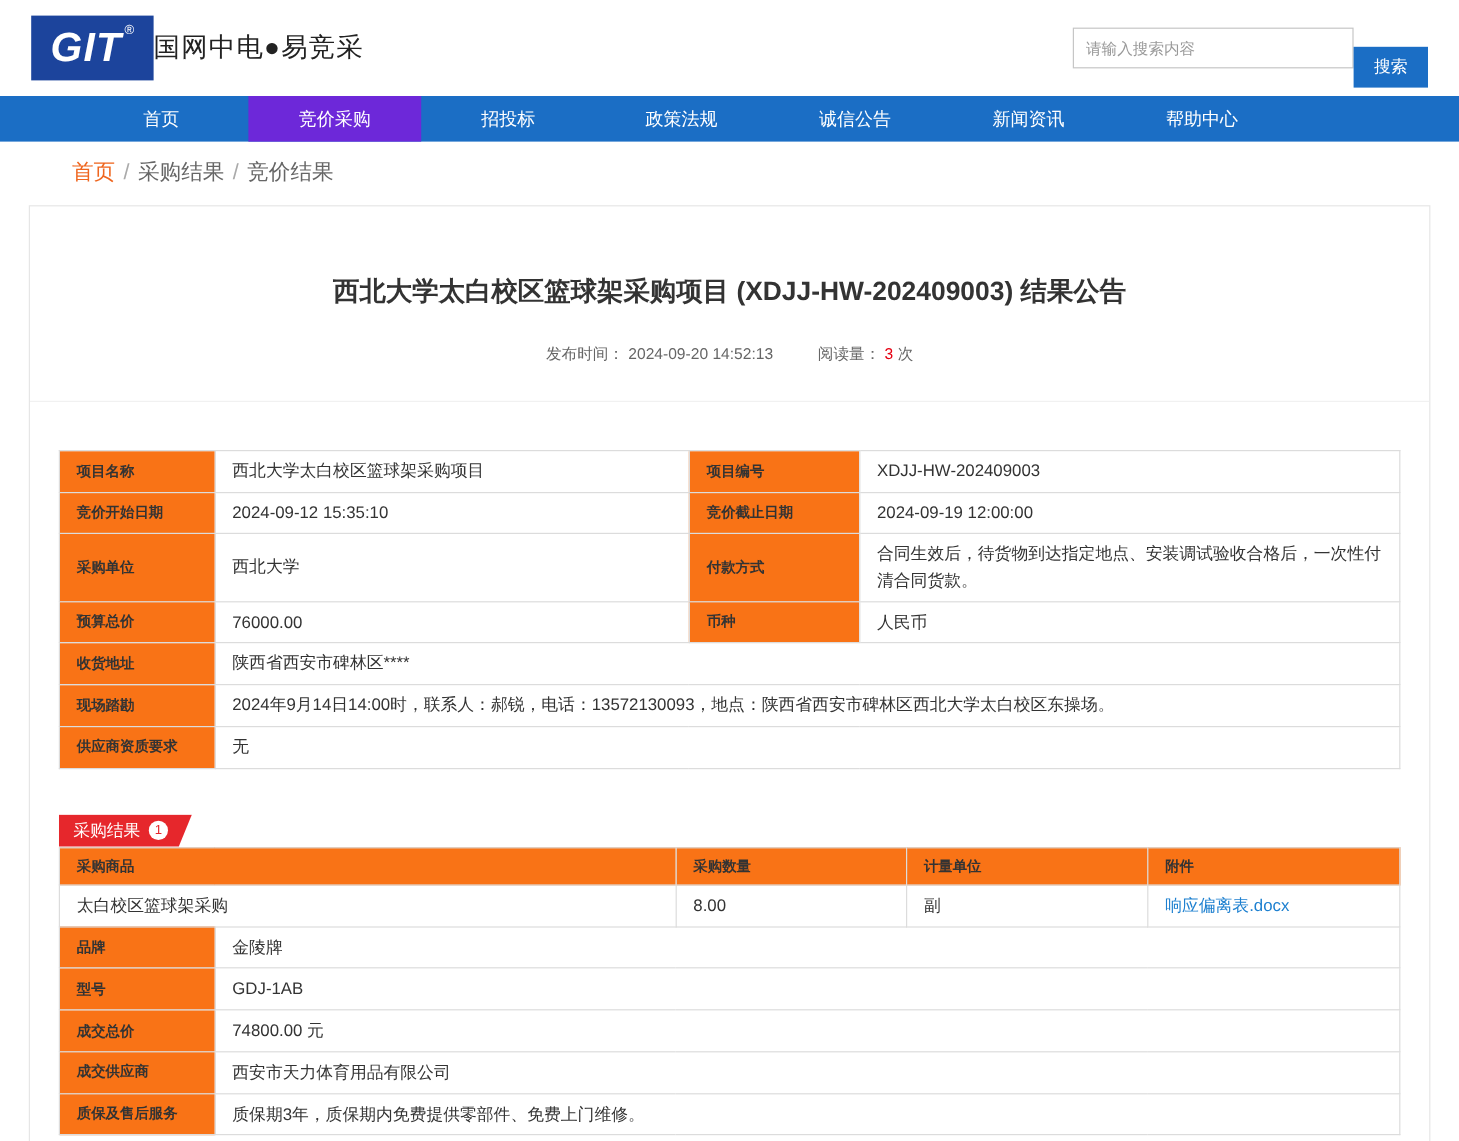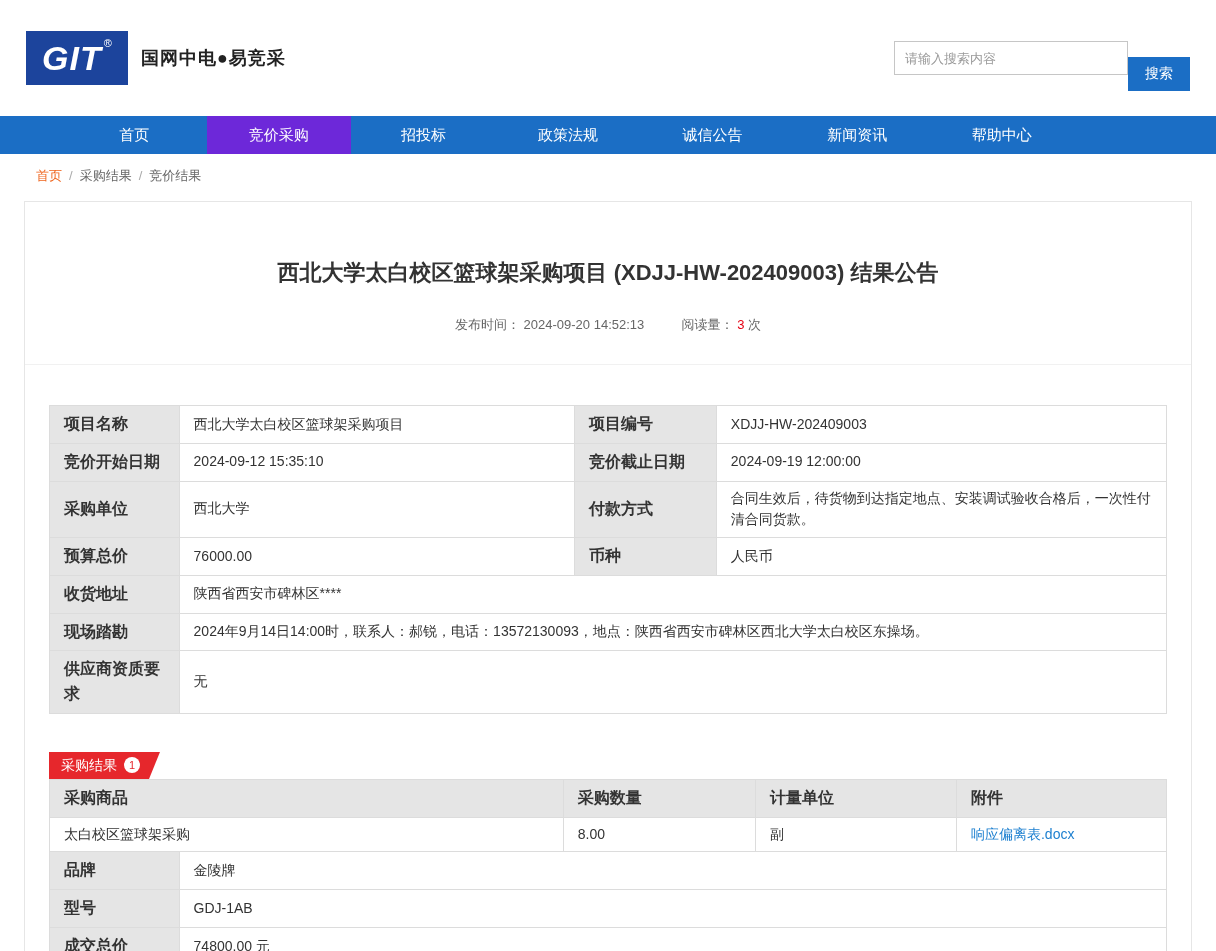--- a/index.html
+++ b/index.html
@@ -1,59 +1,59 @@
 <!DOCTYPE html>
 <html><head>
 <meta charset="utf-8">
 <style>
   * { margin:0; padding:0; box-sizing:border-box; }
   html,body { width:1216px; height:951px; overflow:hidden; background:#fff;
     font-family:"Liberation Sans","DejaVu Sans",sans-serif; color:#333; }
 
   
-  .topbar { display:flex; align-items:center; height:116px; padding:0 26px; background:#fff; }
+  .topbar { display:flex; align-items:center; height:80px; padding:0 26px; background:#fff; }
   .logo { width:102px; height:54px; background:#1c449c; color:#fff; display:flex;
     align-items:flex-start; justify-content:center; cursor:pointer; }
   .logo .git { font-style:italic; font-weight:bold; font-size:34px; line-height:54px; letter-spacing:1px; }
   .logo .reg { font-style:normal; font-size:11px; margin-top:6px; margin-left:2px; }
-  .brand { font-size:18px; font-weight:bold; color:#222; margin-left:13px; letter-spacing:1px; }
+  .brand { font-size:22px; font-weight:normal; color:#222; letter-spacing:1px; }
   .search { margin-left:auto; display:flex; align-items:center; }
   .search input { width:234px; height:34px; border:1px solid #c6c6c6; padding:0 10px;
     font-size:13px; outline:none; color:#333; font-family:inherit;margin-left:28px; }
   .search input::placeholder { color:#999; }
   .search button { width:62px; height:34px; border:none; background:#1b6ec5; color:#fff;
     font-size:14px; cursor:pointer; font-family:inherit;margin-top:32px; }
 
   
   .nav { height:38px; background:#1b6ec5; }
   .nav-inner { display:flex; width:1012px; margin-left:62px; height:100%; }
   .nav-item { flex:1; display:flex; align-items:center; justify-content:center;
     color:#fff; font-size:15px; cursor:pointer; white-space:nowrap; }
   .nav-item.active { background:#6d28d9; }
 
   
-  .breadcrumb { padding:13px 36px 12px; font-size:13px; color:#666; }
+  .breadcrumb { padding:13px 60px 12px; font-size:18px; color:#666; }
   .breadcrumb .home { color:#ef661f; cursor:pointer; }
   .breadcrumb .crumb { color:#666; cursor:pointer; }
   .breadcrumb .current { color:#666; }
   .breadcrumb .sep { margin:0 7px; color:#aaa; }
 
   
   .card { margin:4px 24px 0; border:1px solid #e6e6e6; background:#fff; padding-bottom:60px; }
   .card-head { padding:42px 40px 30px; border-bottom:1px solid #f1f1f1; }
   .title { text-align:center; font-size:22px; font-weight:bold; color:#333;margin-top:14px; }
   .meta { text-align:center; margin-top:28px; font-size:13px; color:#666; }
   .meta .gap { display:inline-block; width:30px; }
   .meta .red { color:#e60012; }
 
   .tables { padding:40px 24px 0; }
   table { width:100%; border-collapse:collapse; table-layout:fixed; font-size:14px; }
   td, th { border:1px solid #dcdcdc; padding:6px 14px; text-align:left;
     vertical-align:middle; line-height:1.55; word-break:break-all; }
-  th, td.lab { background:#e5e5e5; font-weight:bold; color:#333; font-size:16px; }
+  th, td.lab { background:#f97316; font-weight:bold; color:#333; font-size:12px; }
   td.val { color:#333; background:#fff; font-weight:normal; }
   .red { color:#e60012; }
   a.link { color:#1e80d0; text-decoration:none; cursor:pointer; }
 
   
   .badge-row { margin-top:38px; line-height:0; }
   .badge { display:inline-flex; align-items:center; gap:7px; height:27px;
     background:#e6272c; color:#fff; font-size:14px; line-height:27px;
     padding:0 20px 0 12px; clip-path:polygon(0 0,100% 0,calc(100% - 11px) 100%,0 100%); }
   .badge .num { width:16px; height:16px; border-radius:50%; background:#fff; color:#e6272c;
@@ -187,20 +187,24 @@
       </tr>
       <tr>
         <td class="lab">型号</td>
         <td class="val" colspan="4">GDJ-1AB</td>
       </tr>
       <tr>
         <td class="lab">成交总价</td>
         <td class="val red" colspan="4">74800.00 元</td>
       </tr>
       <tr>
+        <td class="lab">成交供应商</td>
+        <td class="val" colspan="4">西安市天力体育用品有限公司</td>
+      </tr>
+      <tr>
         <td class="lab">质保及售后服务</td>
         <td class="val" colspan="4">质保期3年，质保期内免费提供零部件、免费上门维修。</td>
       </tr>
     </tbody>
       </table>
 
   </div>
 </div>
 
 </body></html>

